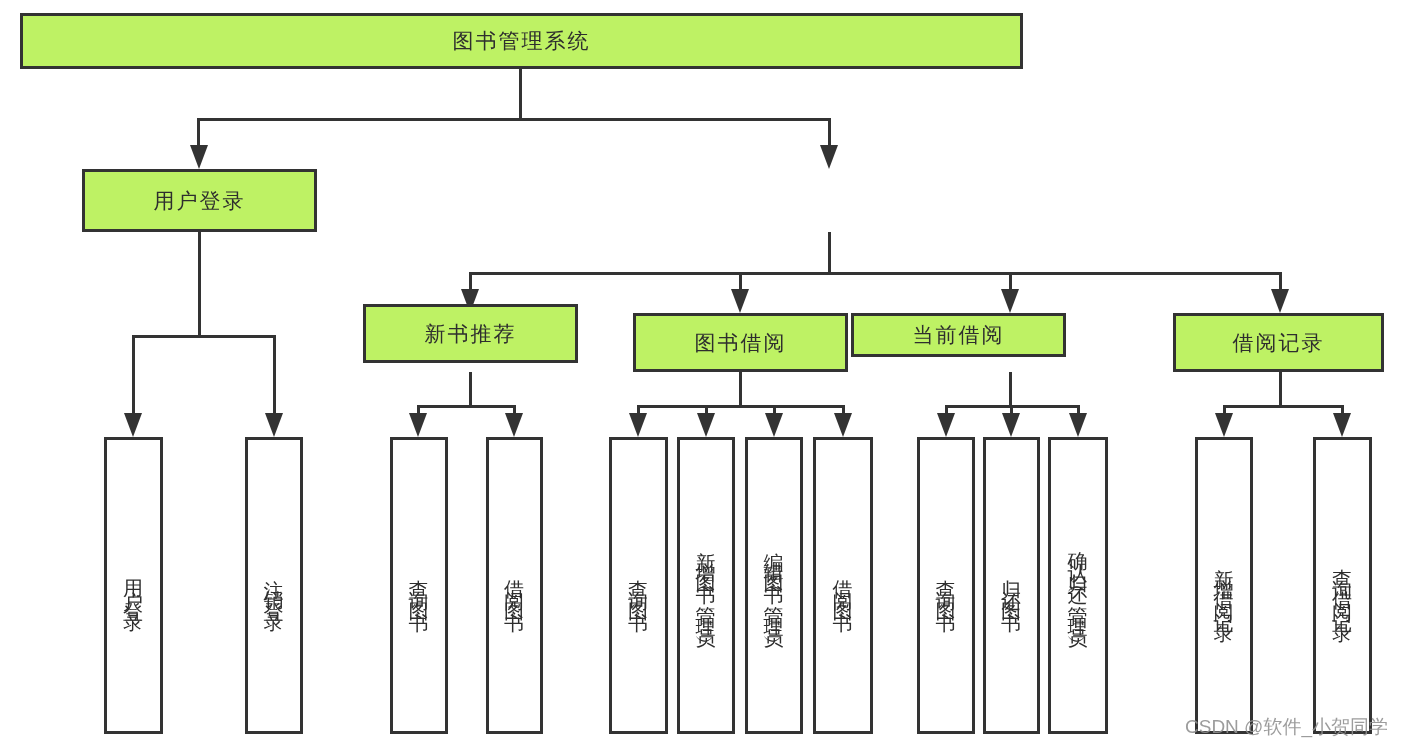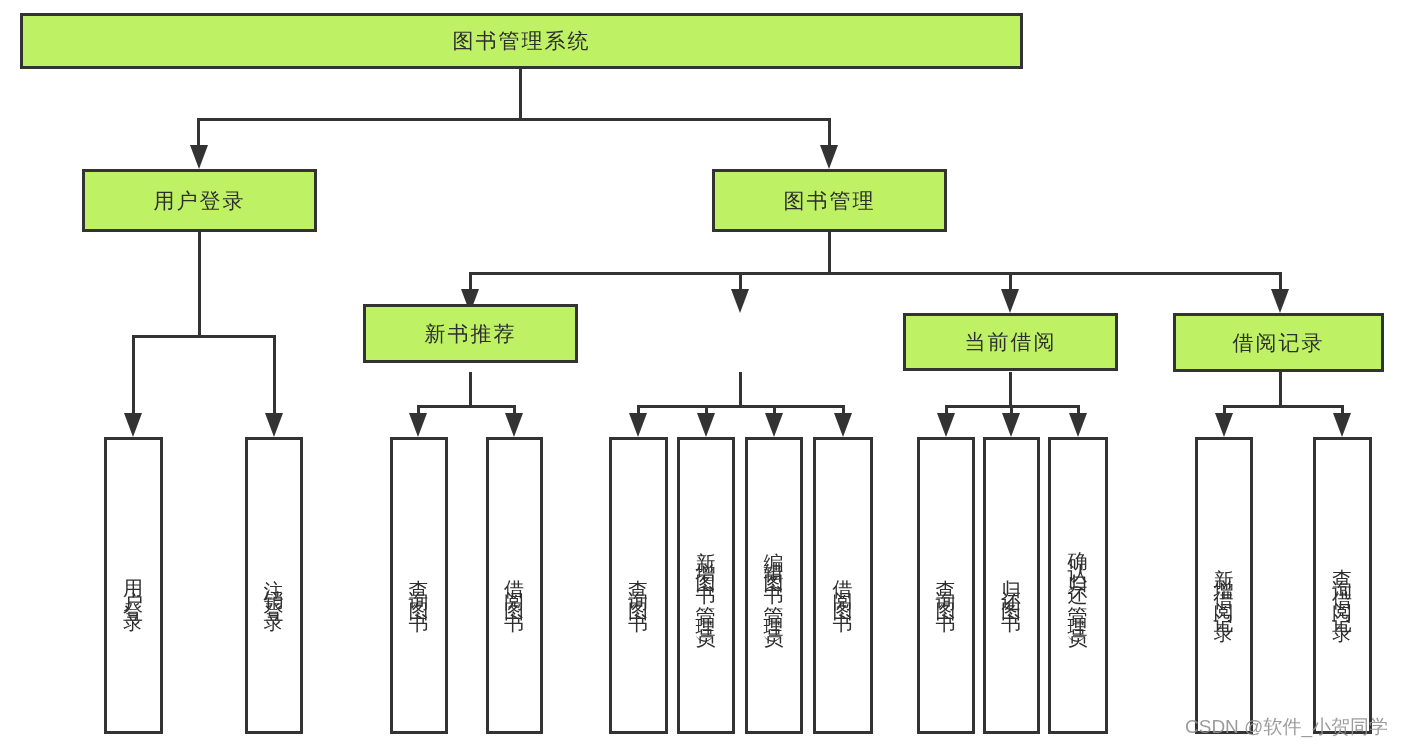--- a/index.html
+++ b/index.html
@@ -82,23 +82,20 @@
   <div class="v" style="left:519px; top:69px; height:52px;"></div>
   <div class="h" style="left:198px; top:118px; width:633px;"></div>
   <div class="v" style="left:197px; top:118px; height:32px;"></div>
   <div class="ah" style="left:190px; top:145px;"></div>
   <div class="v" style="left:828px; top:118px; height:32px;"></div>
   <div class="ah" style="left:820px; top:145px;"></div>
 
   <div class="node" style="left:82px; top:169px; width:235px; height:63px;">
     <span>用户登录</span>
   </div>
-  <div class="node" style="left:712px; top:169px; width:235px; height:63px;">
-    <span>图书管理</span>
-  </div>
 
   <div class="v" style="left:198px; top:232px; height:106px;"></div>
   <div class="h" style="left:132px; top:335px; width:144px;"></div>
   <div class="v" style="left:132px; top:335px; height:82px;"></div>
   <div class="ah" style="left:124px; top:413px;"></div>
   <div class="v" style="left:273px; top:335px; height:82px;"></div>
   <div class="ah" style="left:265px; top:413px;"></div>
 
   <div class="v" style="left:828px; top:232px; height:43px;"></div>
   <div class="h" style="left:469px; top:272px; width:813px;"></div>
@@ -107,21 +104,24 @@
   <div class="v" style="left:739px; top:272px; height:21px;"></div>
   <div class="ah" style="left:731px; top:289px;"></div>
   <div class="v" style="left:1009px; top:272px; height:21px;"></div>
   <div class="ah" style="left:1001px; top:289px;"></div>
   <div class="v" style="left:1279px; top:272px; height:21px;"></div>
   <div class="ah" style="left:1271px; top:289px;"></div>
 
   <div class="node" style="left:363px; top:304px; width:215px; height:59px;">
     <span>新书推荐</span>
   </div>
-  <div class="node" style="left:903px; top:313px; width:215px; height:58px;">
+  <div class="node" style="left:633px; top:313px; width:215px; height:59px;">
+    <span>图书借阅</span>
+  </div>
+  <div class="node" style="left:851px; top:313px; width:215px; height:44px;">
     <span>当前借阅</span>
   </div>
   <div class="node" style="left:1173px; top:313px; width:211px; height:59px;">
     <span>借阅记录</span>
   </div>
 
   <div class="v" style="left:469px; top:372px; height:36px;"></div>
   <div class="h" style="left:417px; top:405px; width:99px;"></div>
   <div class="v" style="left:417px; top:405px; height:12px;"></div>
   <div class="ah" style="left:409px; top:413px;"></div>

